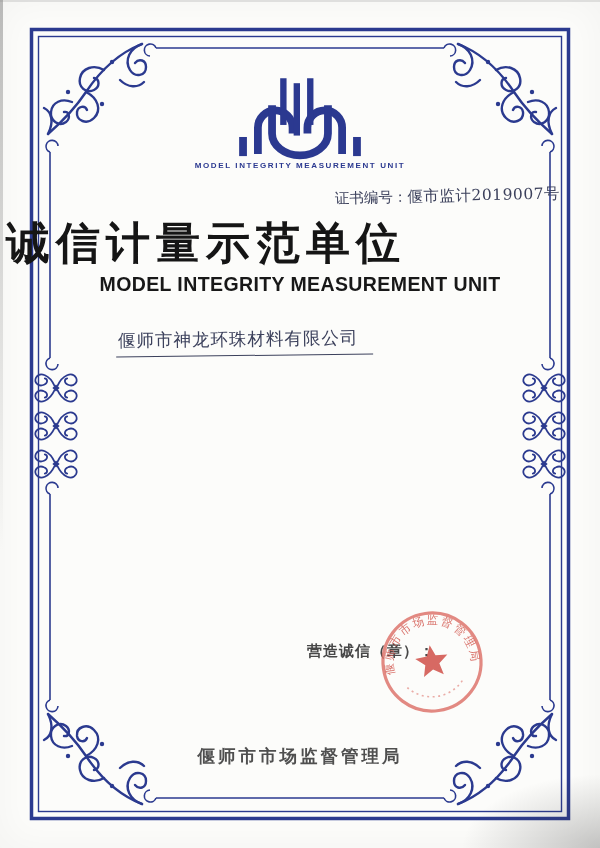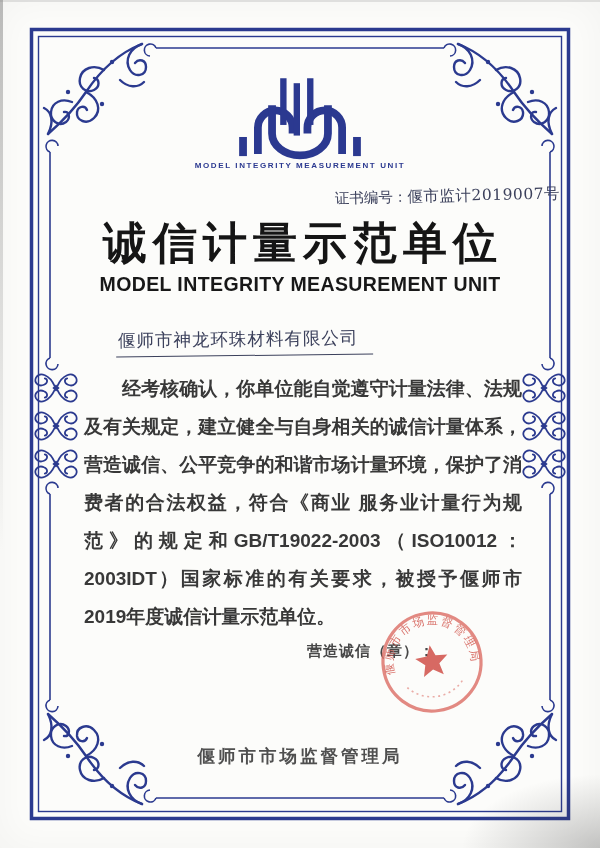--- a/index.html
+++ b/index.html
@@ -16,21 +16,21 @@
   .scan-corner{position:absolute;right:0;bottom:0;width:150px;height:80px;
     background:radial-gradient(ellipse at 100% 100%,rgba(60,60,60,.28),rgba(60,60,60,0) 65%);}
   .logo-wrap{position:absolute;left:0;top:74px;width:100%;text-align:center;}
   .logo-wrap svg{width:150px;height:92px;}
   .logo-word{position:absolute;left:0;top:161px;width:100%;text-align:center;
     font-size:8px;font-weight:bold;letter-spacing:1.6px;color:#2b3990;}
   .cert-no{position:absolute;top:186px;left:335px;width:210px;
     font-size:14.5px;color:#3c415c;transform:rotate(-1.2deg);
     font-family:"DejaVu Serif","Liberation Serif",serif;white-space:nowrap;}
   .cert-no .val{font-size:15.5px;letter-spacing:.5px;}
-  .title{position:absolute;top:214px;left:0;width:100%;text-align:center;
+  .title{position:absolute;top:214px;left:0;width:100%;text-align:left;
     font-family:"Liberation Serif","DejaVu Serif",serif;
     font-size:44px;font-weight:900;letter-spacing:6px;color:#151515;margin:0;text-indent:6px;}
   .subtitle{position:absolute;top:273px;left:0;width:100%;text-align:center;
     font-size:19.5px;font-weight:800;letter-spacing:.4px;color:#181818;margin:0;}
   .company{position:absolute;top:327px;left:116px;
     font-size:17.5px;color:#3c415c;letter-spacing:1px;
     font-family:"DejaVu Serif","Liberation Serif",serif;
     border-bottom:1.6px solid #3c415c;padding:0 14px 4px 2px;transform:rotate(-.7deg);}
   .bodytext{position:absolute;top:370px;left:84px;width:438px;
     font-size:19px;line-height:38px;font-weight:600;color:#383838;
@@ -126,21 +126,20 @@
 
   <div class="cert-no">
     <span>证书编号：</span><span class="val">偃市监计2019007号</span>
   </div>
 
   <h1 class="title">诚信计量示范单位</h1>
   <h2 class="subtitle">MODEL INTEGRITY MEASUREMENT UNIT</h2>
 
   <div class="company">偃师市神龙环珠材料有限公司</div>
 
-  <p class="bodytext">经考核确认，你单位能自觉遵守计量法律、法规及有关规定，建立健全与自身相关的诚信计量体系，营造诚信、公平竞争的和谐市场计量环境，保护了消费者的合法权益，符合《商业 服务业计量行为规范》的规定和GB/T19022-2003（ISO10012：2003IDT）国家标准的有关要求，被授予偃师市2019年度诚信计量示范单位。</p>
 
   <div class="issuer">营造诚信（章）：</div>
 
   <svg class="seal" viewBox="366 596 136 136" xmlns="http://www.w3.org/2000/svg">
     <g transform="rotate(-8 432 662)" opacity="0.82">
       <circle cx="432" cy="662" r="49" fill="none" stroke="#dd7168" stroke-width="3.2"></circle>
       <polygon points="432,645 436.4,655.9 448.2,656.7 439.1,664.3 442,675.8 432,669.5 422,675.8 424.9,664.3 415.8,656.7 427.6,655.9" fill="#cf4a42"></polygon>
       <defs>
         <path id="sealRingArc" d="M 397,680 A 39,39 0 1 1 467,680" fill="none"></path>
         <path id="sealBottomArc" d="M 404,684 A 37,37 0 0 0 460,684" fill="none"></path>

